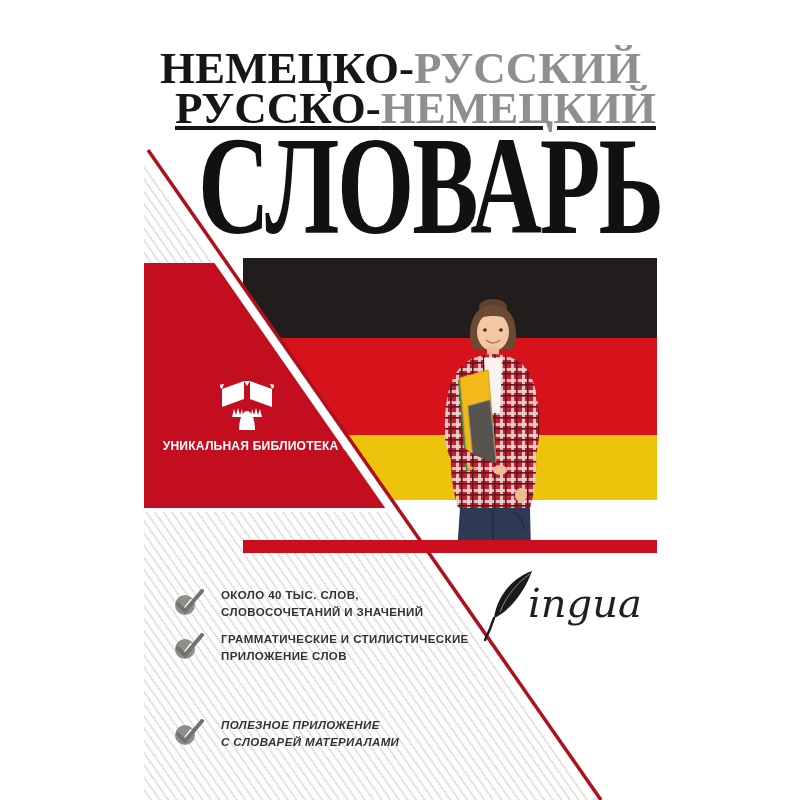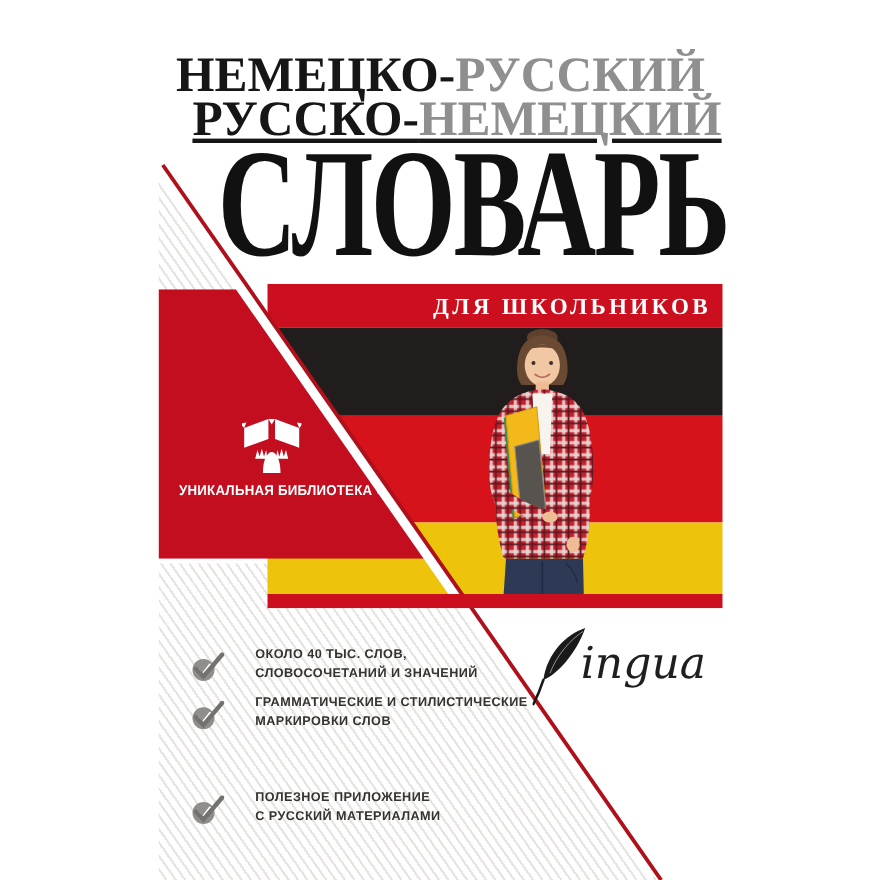--- a/index.html
+++ b/index.html
@@ -56,22 +56,22 @@
   .t2{top:86px;right:1px;text-decoration:underline;}
   .t-gray{color:#8f8f8f;}
   .t-main{
     position:absolute;top:116px;left:54px;
     font-family:"Liberation Serif",serif;font-weight:700;font-size:140px;
     line-height:1;letter-spacing:-3px;color:#111;white-space:nowrap;
     transform:scaleX(.71);transform-origin:left top;
   }
 
   
-  .feature{position:absolute;left:30px;display:flex;gap:28px;align-items:flex-end;}
-  .f1{top:584px;} .f2{top:628px;} .f3{top:714px;}
+  .feature{position:absolute;left:30px;display:flex;gap:17px;align-items:center;}
+  .f1{top:584px;} .f2{top:628px;} .f3{top:714px;font-style:italic;}
   .feature-text{
     padding-top:3px;font-weight:700;font-size:11.5px;line-height:17px;
     letter-spacing:.4px;color:#35332f;white-space:nowrap;
   }
   .feature-text span{display:block;}
 
   
   .logo{position:absolute;left:340px;top:568px;width:180px;height:84px;}
   .logo-text{
     position:absolute;left:44px;top:12px;
@@ -81,21 +81,20 @@
 </style>
 </head>
 <body>
 
 <div class="cover">
 
   <div class="stripes stripes-top"></div>
   <div class="stripes stripes-bottom"></div>
 
   <div class="photo">
-    <div class="banner">ДЛЯ ШКОЛЬНИКОВ</div>
     <div class="flag-black"></div>
     <div class="flag-red"></div>
     <div class="flag-yellow"></div>
 
     <svg class="girl" width="126" height="255" viewBox="0 0 126 255">
       <defs>
         <pattern id="plaid" width="11" height="11" patternUnits="userSpaceOnUse">
           <rect width="11" height="11" fill="#c7202c"></rect>
           <rect x="4" width="3" height="11" fill="#ead9d5" opacity="0.85"></rect>
           <rect y="4" width="11" height="3" fill="#ead9d5" opacity="0.85"></rect>
@@ -178,32 +177,32 @@
     </div>
   </div>
   <div class="feature f2">
     <svg width="30" height="28" viewBox="0 0 30 28">
       <circle cx="11" cy="16" r="10" fill="#908e8b"></circle>
       <path d="M6,16 l4,4.5 l7,-9" stroke="#ffffff" stroke-width="2.6" fill="none" stroke-linecap="round"></path>
       <path d="M4,15 l7,7 L28,2" stroke="#74726f" stroke-width="4" fill="none" stroke-linecap="round"></path>
     </svg>
     <div class="feature-text">
       <span>ГРАММАТИЧЕСКИЕ И СТИЛИСТИЧЕСКИЕ</span>
-      <span>МАРКИРОВКИ СЛОВ</span>
+      <span>ПРИЛОЖЕНИЕ СЛОВ</span>
     </div>
   </div>
   <div class="feature f3">
     <svg width="30" height="28" viewBox="0 0 30 28">
       <circle cx="11" cy="16" r="10" fill="#908e8b"></circle>
       <path d="M6,16 l4,4.5 l7,-9" stroke="#ffffff" stroke-width="2.6" fill="none" stroke-linecap="round"></path>
       <path d="M4,15 l7,7 L28,2" stroke="#74726f" stroke-width="4" fill="none" stroke-linecap="round"></path>
     </svg>
     <div class="feature-text">
       <span>ПОЛЕЗНОЕ ПРИЛОЖЕНИЕ</span>
-      <span>С РУССКИЙ МАТЕРИАЛАМИ</span>
+      <span>С СЛОВАРЕЙ МАТЕРИАЛАМИ</span>
     </div>
   </div>
 
   <div class="logo">
     <svg class="logo-feather" width="55" height="74" viewBox="0 0 55 74">
       <path d="M48,3 C30,9 13,27 10,50 C22,46 40,26 48,3 Z" fill="#1a1a1a"></path>
       <path d="M10,50 C7,59 4,66 1,72" stroke="#1a1a1a" stroke-width="2.4" fill="none" stroke-linecap="round"></path>
       <path d="M46,6 C34,14 22,28 16,44" stroke="#ffffff" stroke-width="0.8" fill="none" opacity="0.6"></path>
     </svg>
     <span class="logo-text">ingua</span>

